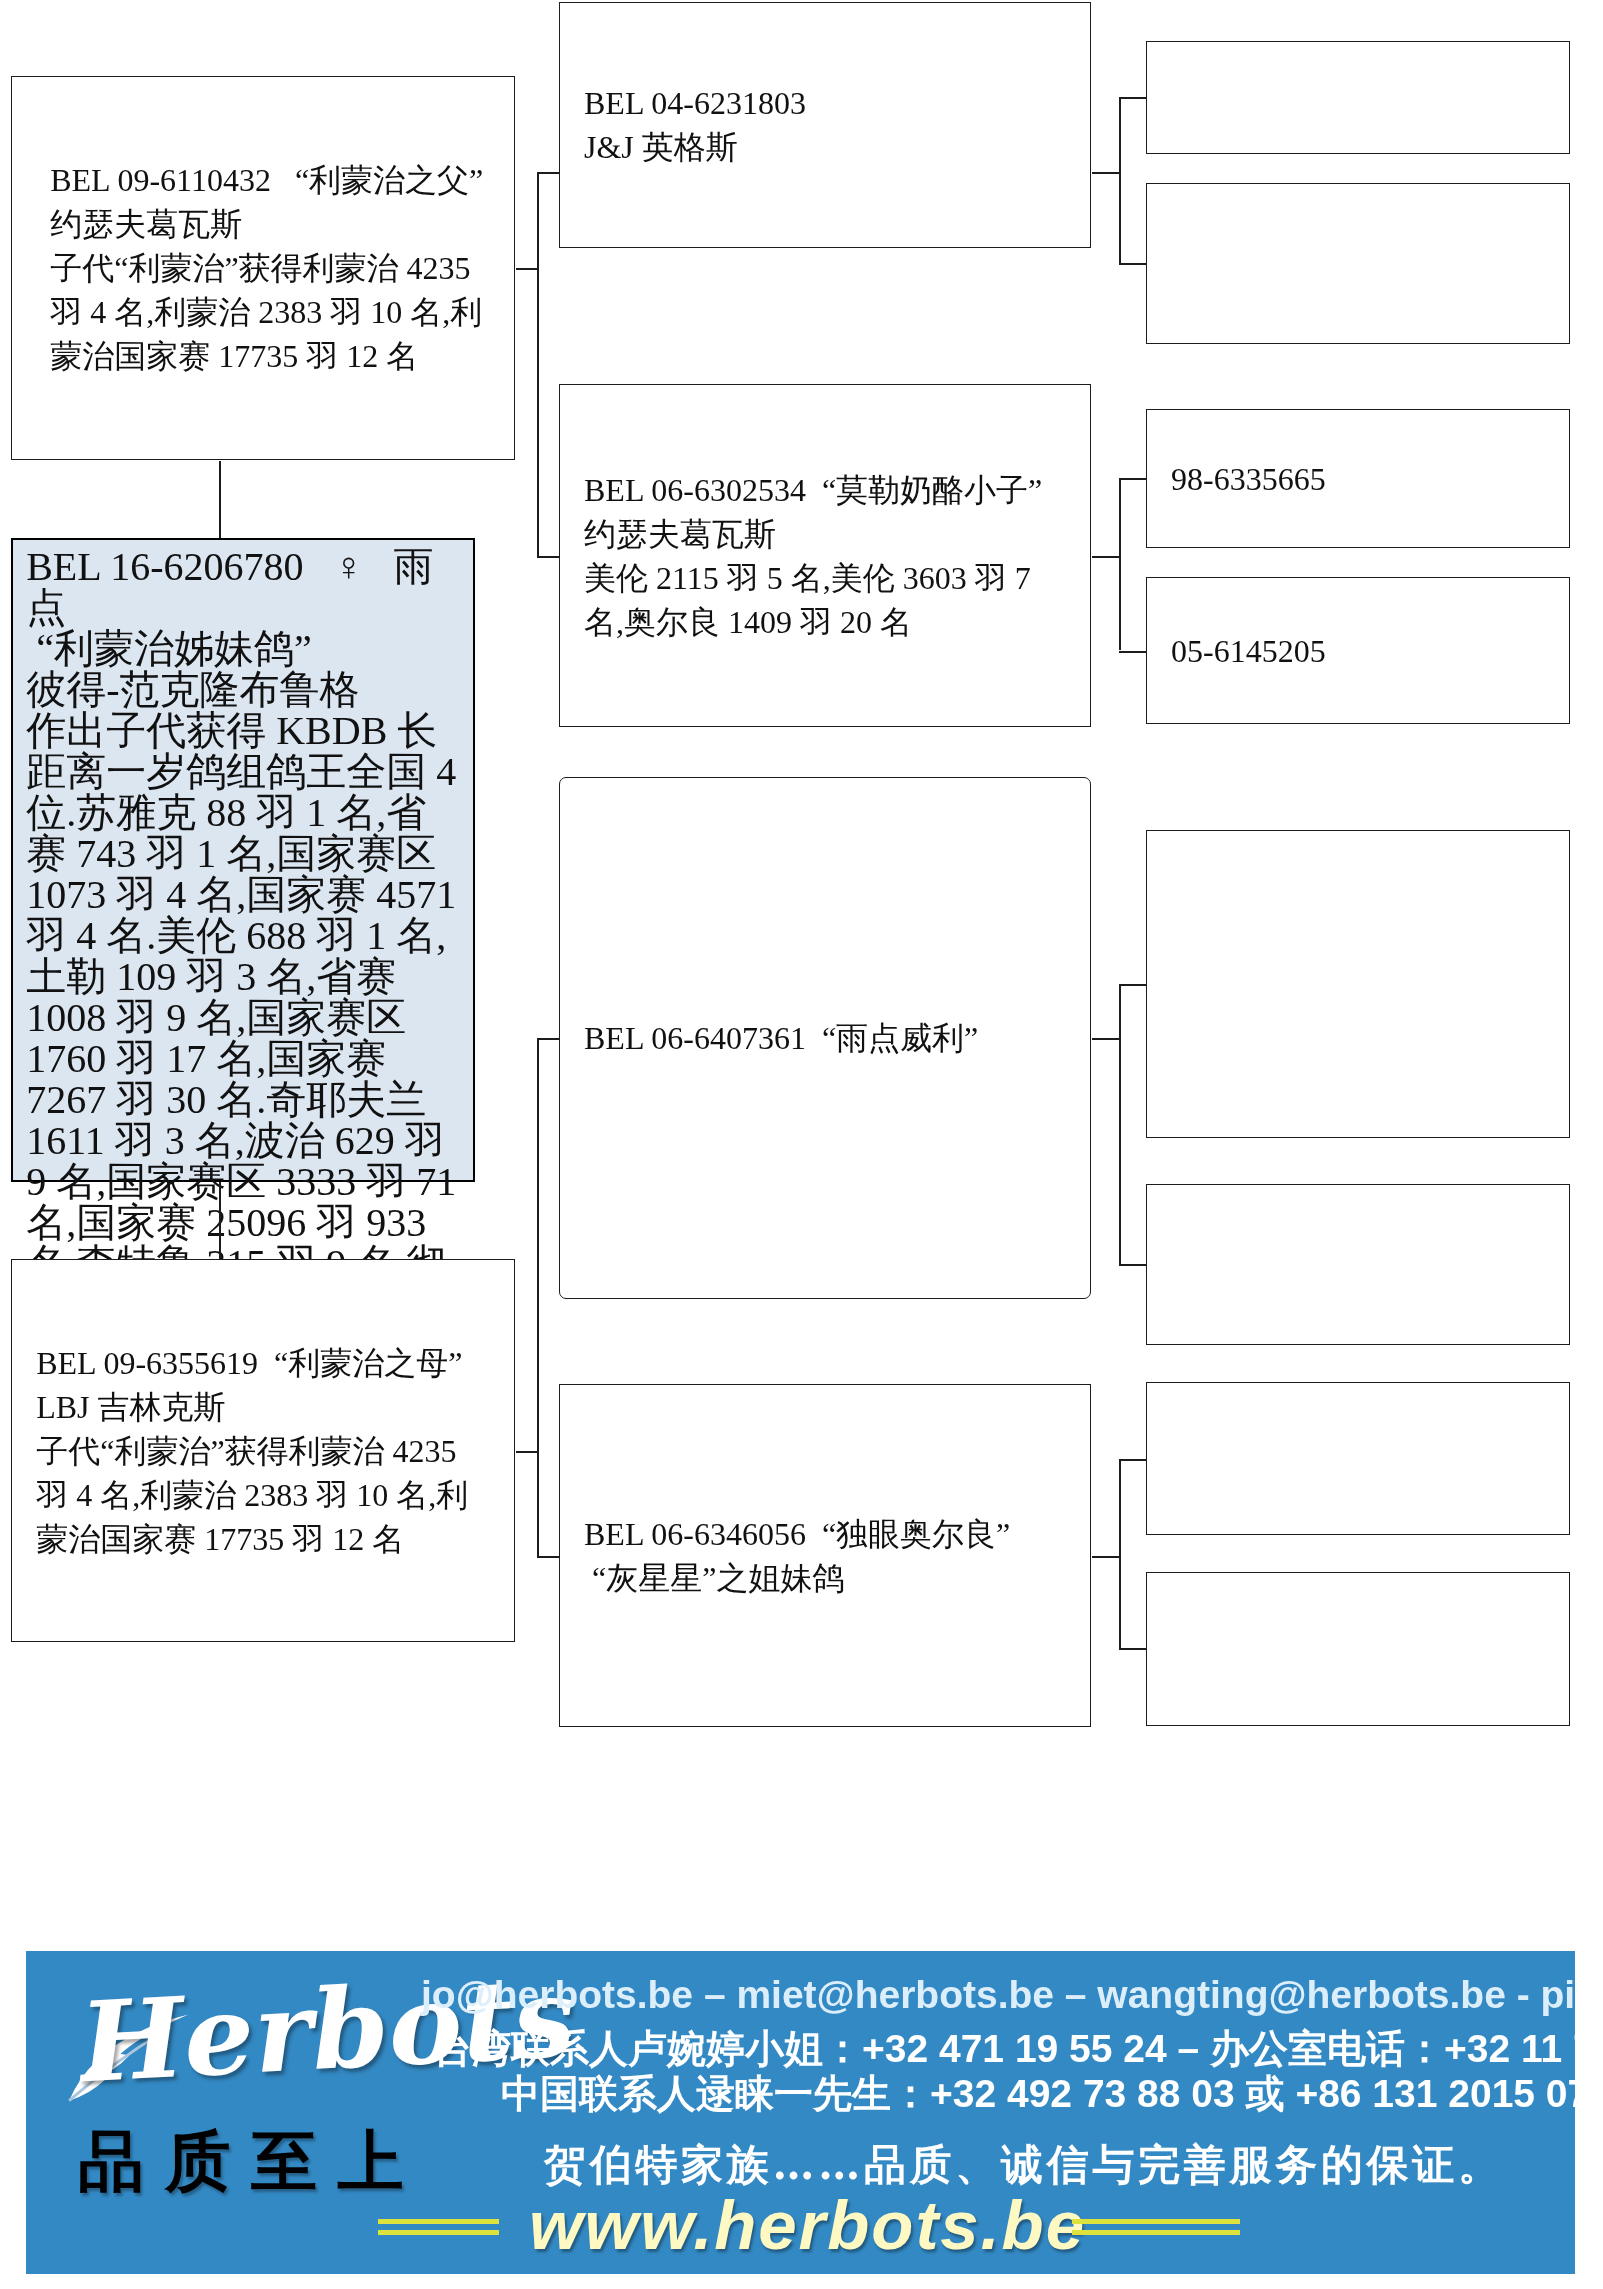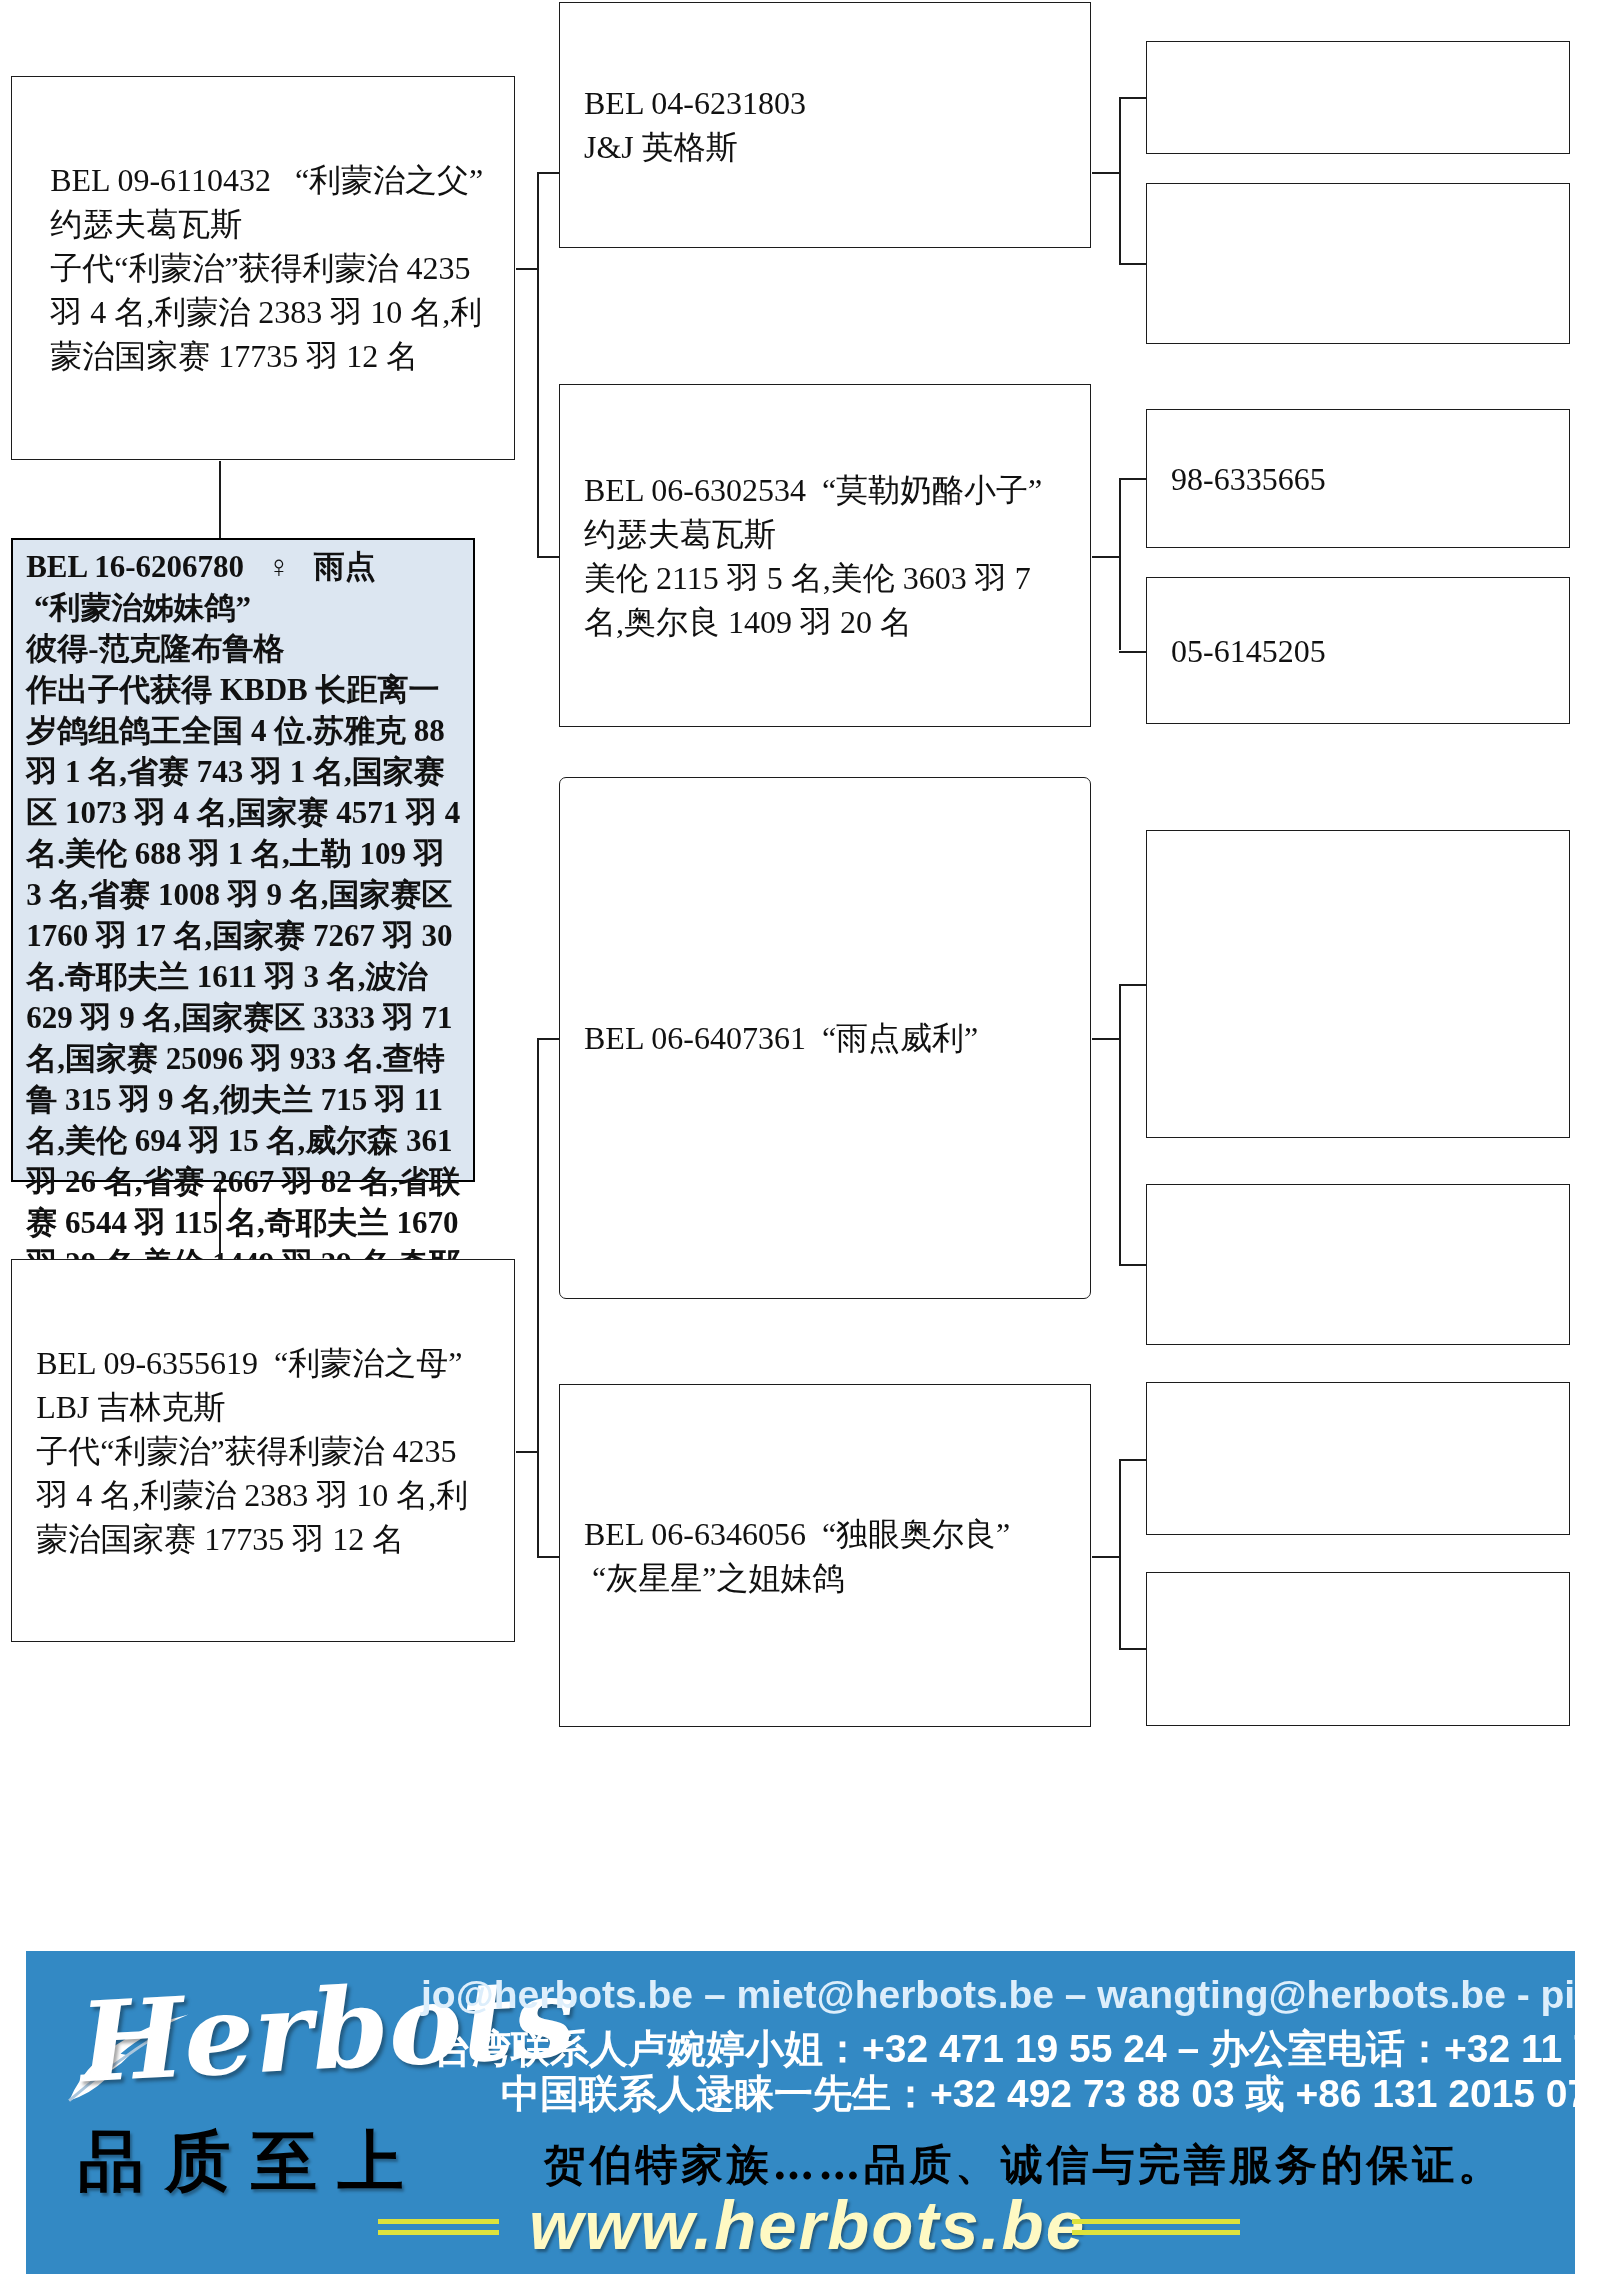--- a/index.html
+++ b/index.html
@@ -11,21 +11,21 @@
   .pbox{
     position:absolute;box-sizing:border-box;border:1.9px solid #1c1c1c;background:#ffffff;
     display:flex;flex-direction:column;justify-content:center;
     padding:9.3px 24px;
   }
   .pbox .line{font-size:32px;line-height:44px;white-space:pre-wrap;overflow-wrap:break-word;}
   .pbox-subject{
     background:#dce6f1;border:2.8px solid #000;justify-content:flex-start;
     padding:5.6px 13px;
   }
-  .pbox-subject .line{font-size:31px;line-height:41px;font-weight:bold;}
+  .pbox-subject .line{font-size:40px;line-height:41px;font-weight:normal;}
   
   .hline,.vline{position:absolute;background:#1c1c1c;}
   .hline{height:1.9px;}
   .vline{width:1.9px;}
   
   .banner{
     position:absolute;left:26px;top:1951px;width:1549px;height:323px;
     background:#3389c4;overflow:hidden;
     font-family:"Liberation Sans","DejaVu Sans",sans-serif;
   }
@@ -40,21 +40,21 @@
     position:absolute;left:52px;top:167px;width:354px;
     font-size:66px;line-height:86px;font-weight:bold;color:#000000;letter-spacing:20.5px;
     font-family:"DejaVu Serif","Liberation Serif",serif;
     text-shadow:1.9px 2.8px 2.8px rgba(0,0,0,0.3);white-space:nowrap;
   }
   .ft-line{position:absolute;white-space:nowrap;font-weight:bold;}
   .ft-emails{left:395px;top:22.4px;font-size:39px;color:#ddeefb;}
   .ft-taiwan{left:407px;top:71px;font-size:39px;color:#ffffff;}
   .ft-china {left:475px;top:116px;font-size:39px;color:#ffffff;}
   .ft-tagline{
-    left:518px;top:186px;font-size:42px;color:#000000;font-weight:bold;
+    left:518px;top:186px;font-size:42px;color:#ffffff;font-weight:bold;
     font-family:"DejaVu Serif","Liberation Serif",serif;letter-spacing:3.7px;
   }
   .ft-site{
     left:503px;top:235px;width:466px;text-align:center;
     font-size:69px;color:#fef9c3;font-style:italic;font-weight:bold;letter-spacing:1.9px;
     text-shadow:1.9px 2.8px 2.8px rgba(0,0,0,0.35);
   }
   .ylines{position:absolute;width:112px;height:17px;}
   .ylines .yl{position:absolute;left:0;width:100%;height:4.7px;background:#dde23c;}
   .ylines .yl.b{top:11.2px;}

